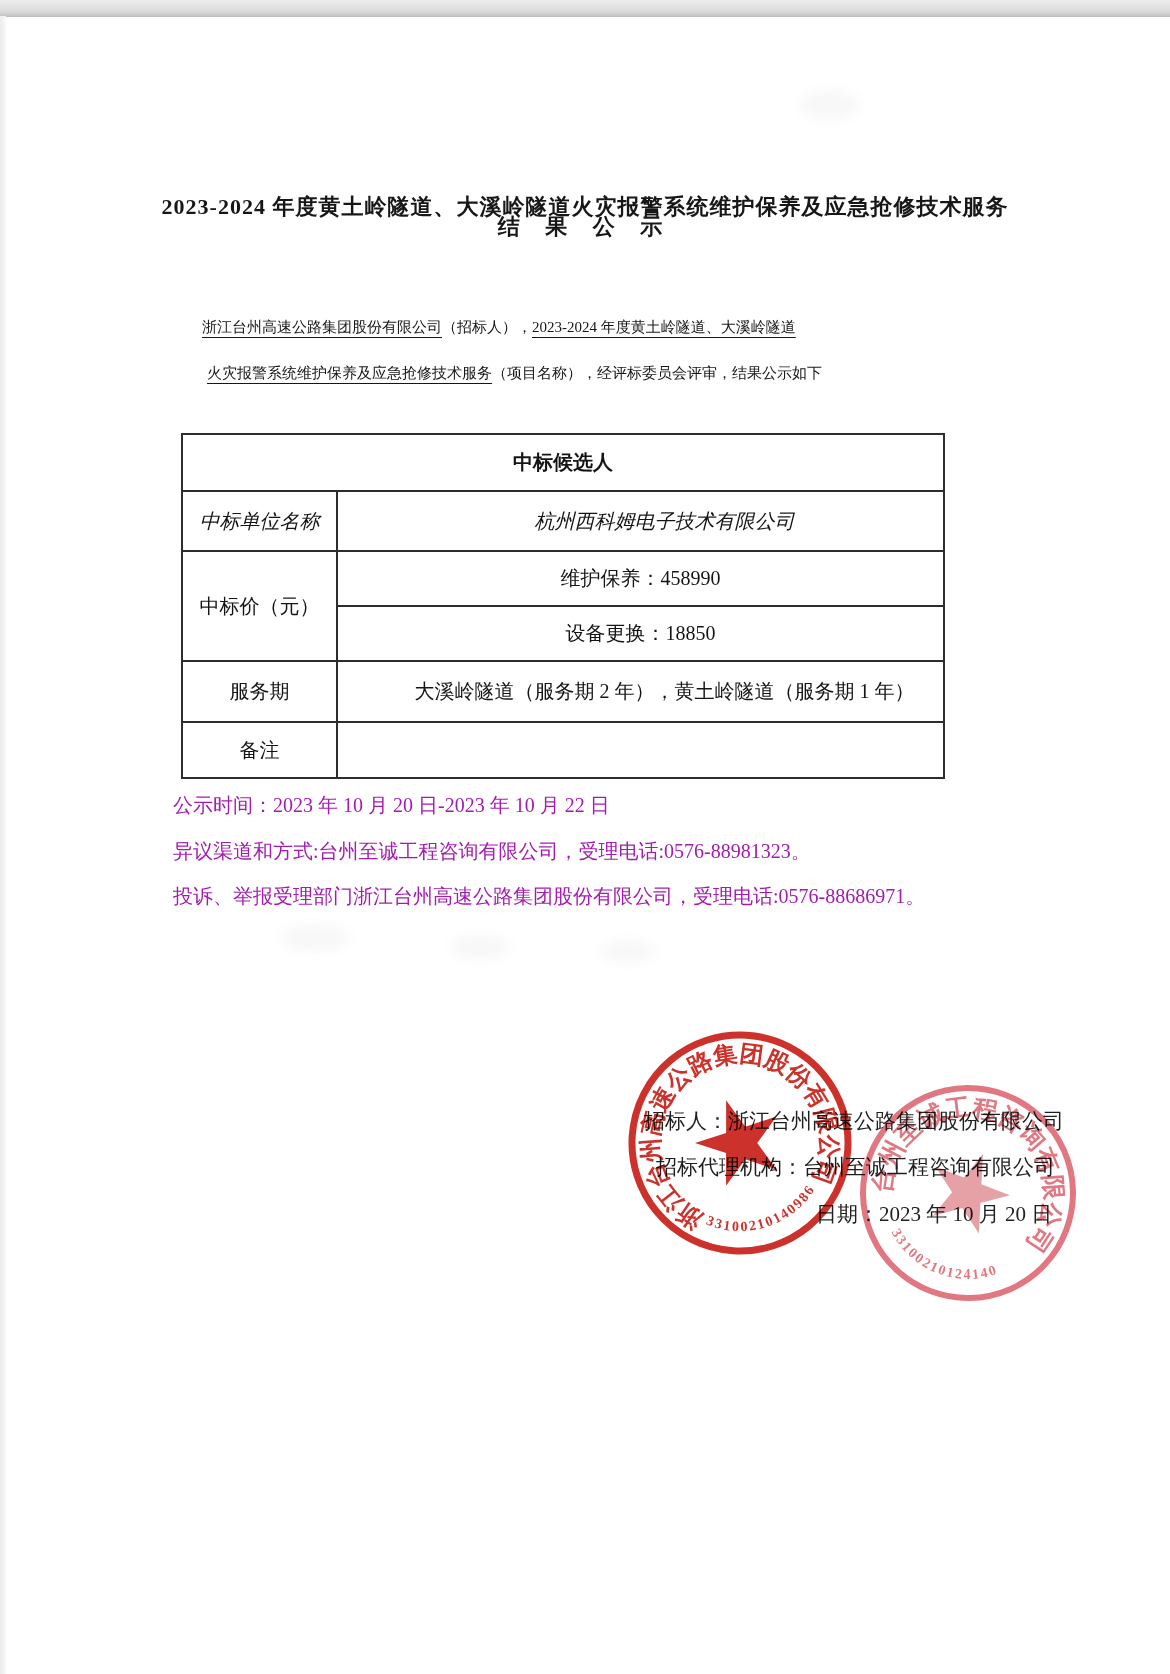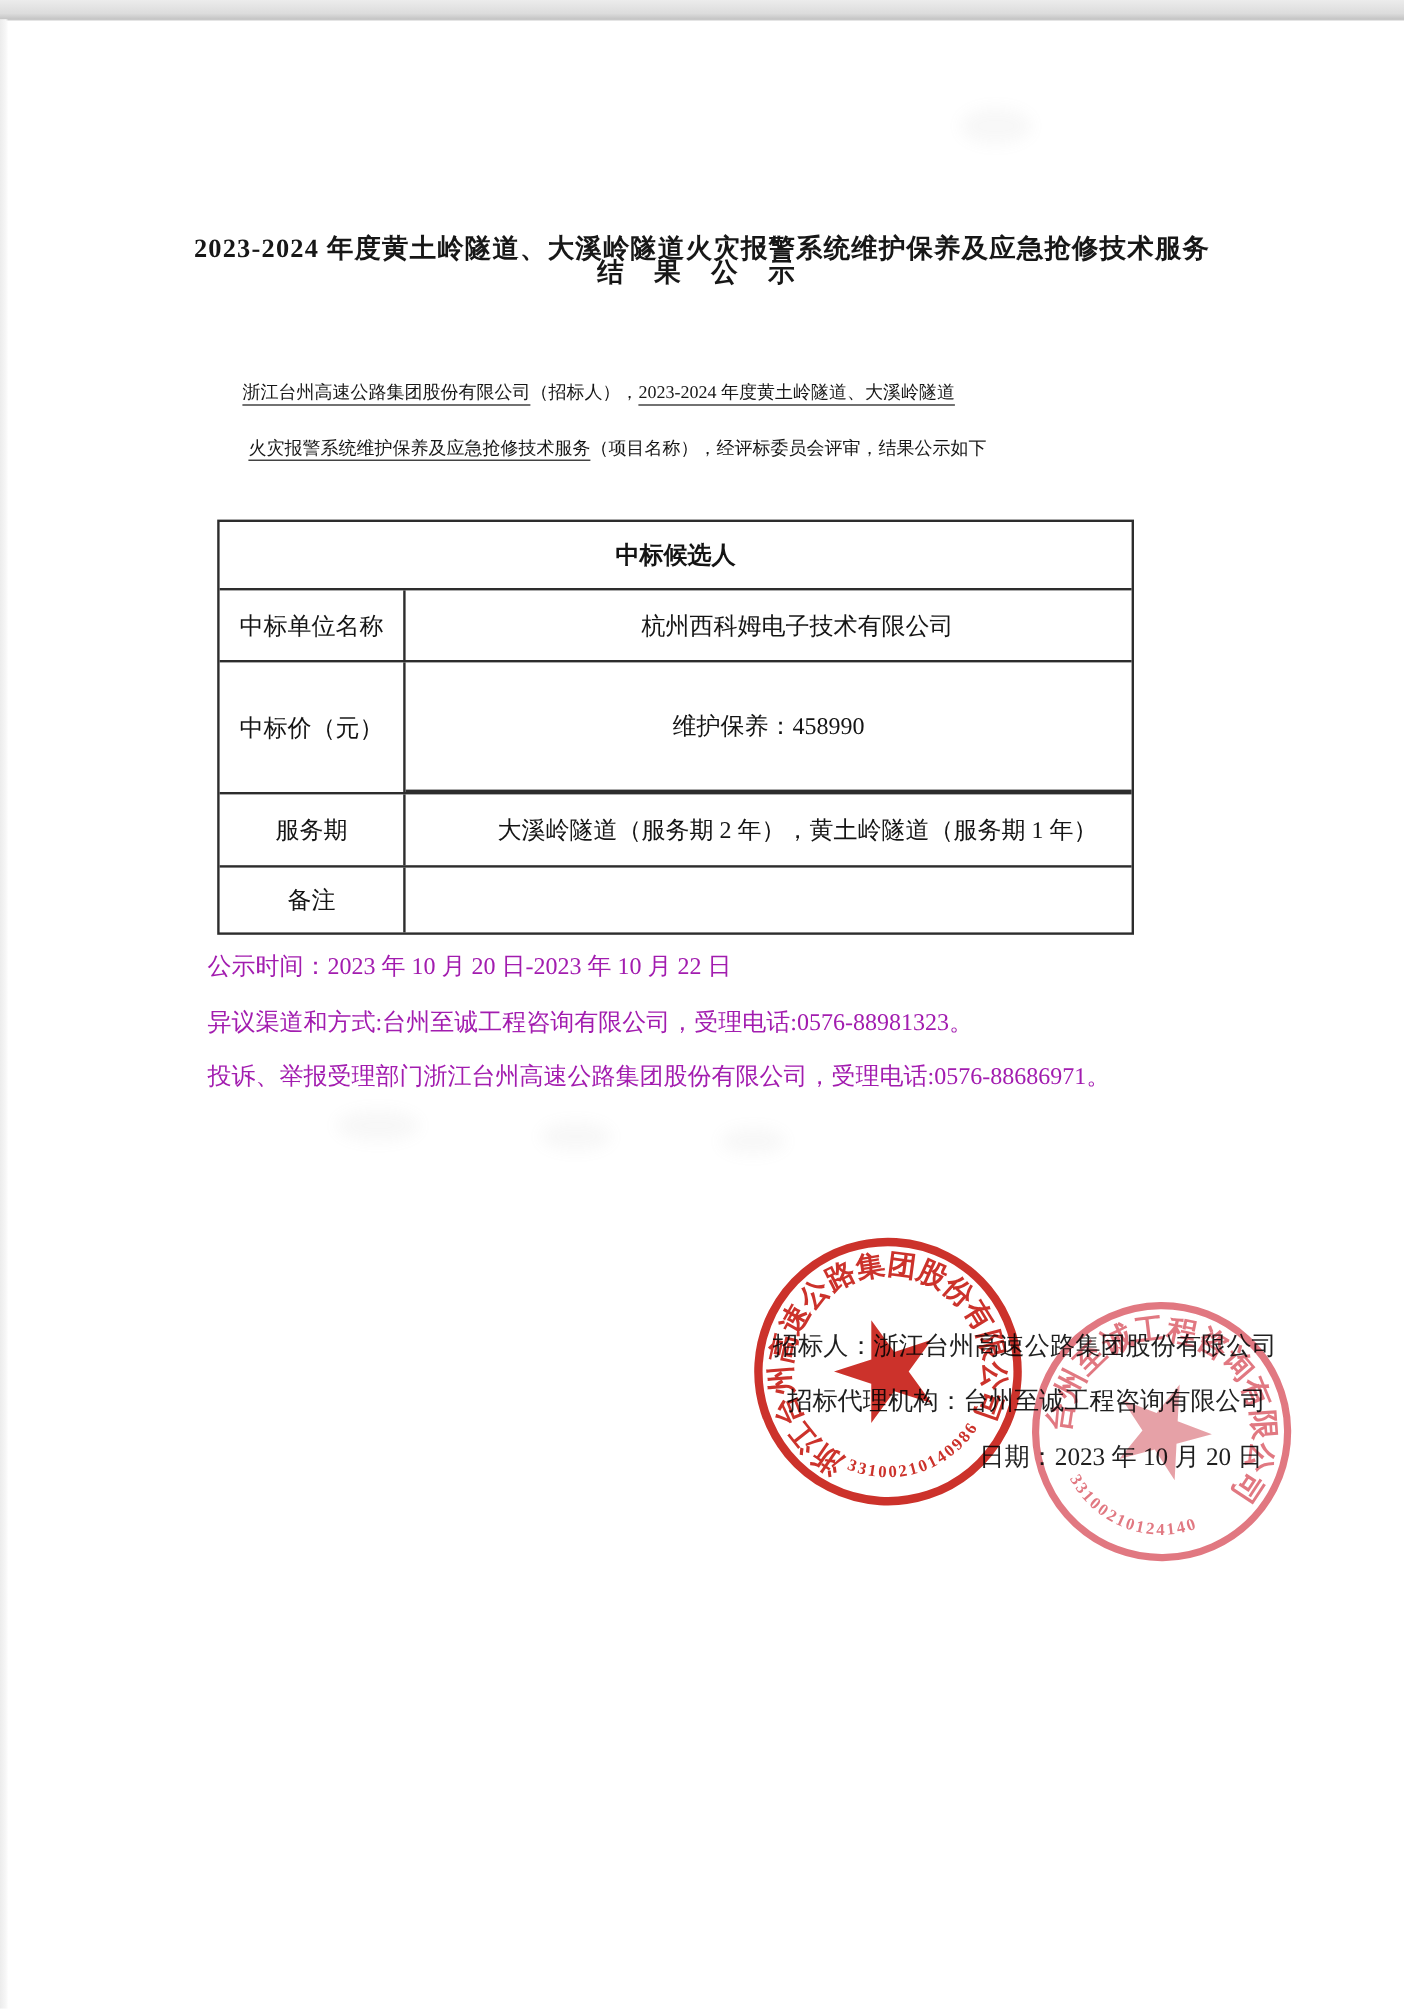--- a/index.html
+++ b/index.html
@@ -41,21 +41,21 @@
   .t-row.first{border-top:none;}
   .t-head{height:55px;align-items:center;justify-content:center;font-weight:bold;}
   .t-label{
     width:155px;flex:0 0 155px;box-sizing:border-box;border-right:2px solid #2d2d2d;
     display:flex;align-items:center;justify-content:center;text-align:center;
   }
   .t-value{flex:1;display:flex;align-items:center;justify-content:center;padding-left:48px;}
   .t-stack{flex:1;display:flex;flex-direction:column;}
   .t-sub{flex:1;display:flex;align-items:center;justify-content:center;}
   .t-sub.top{border-bottom:2px solid #2d2d2d;box-sizing:border-box;}
-  .r1{height:60px;} .r2{height:110px;} .r3{height:61px;} .r4{height:56px;}
+  .r1{height:60px;font-style:italic;} .r2{height:110px;} .r3{height:61px;} .r4{height:56px;}
   
   .note{position:absolute;left:173px;width:900px;font-size:20px;color:#a21caf;}
   .note1{top:792px;}
   .note2{top:838px;}
   .note3{top:883px;}
   
   .sig{position:absolute;font-size:21px;color:#1f1f1f;z-index:2;white-space:nowrap;}
   .sig1{left:644px;top:1107px;}
   .sig2{left:656px;top:1153px;}
   .sig3{left:816px;top:1200px;}
@@ -87,20 +87,21 @@
     <div>中标候选人</div>
   </div>
   <div class="t-row r1">
     <div class="t-label">中标单位名称</div>
     <div class="t-value">杭州西科姆电子技术有限公司</div>
   </div>
   <div class="t-row r2">
     <div class="t-label">中标价（元）</div>
     <div class="t-stack">
       <div class="t-sub top">维护保养：458990</div>
+      <div class="t-sub">设备更换：18850</div>
     </div>
   </div>
   <div class="t-row r3">
     <div class="t-label">服务期</div>
     <div class="t-value">大溪岭隧道（服务期 2 年），黄土岭隧道（服务期 1 年）</div>
   </div>
   <div class="t-row r4">
     <div class="t-label">备注</div>
     <div class="t-value"></div>
   </div>

